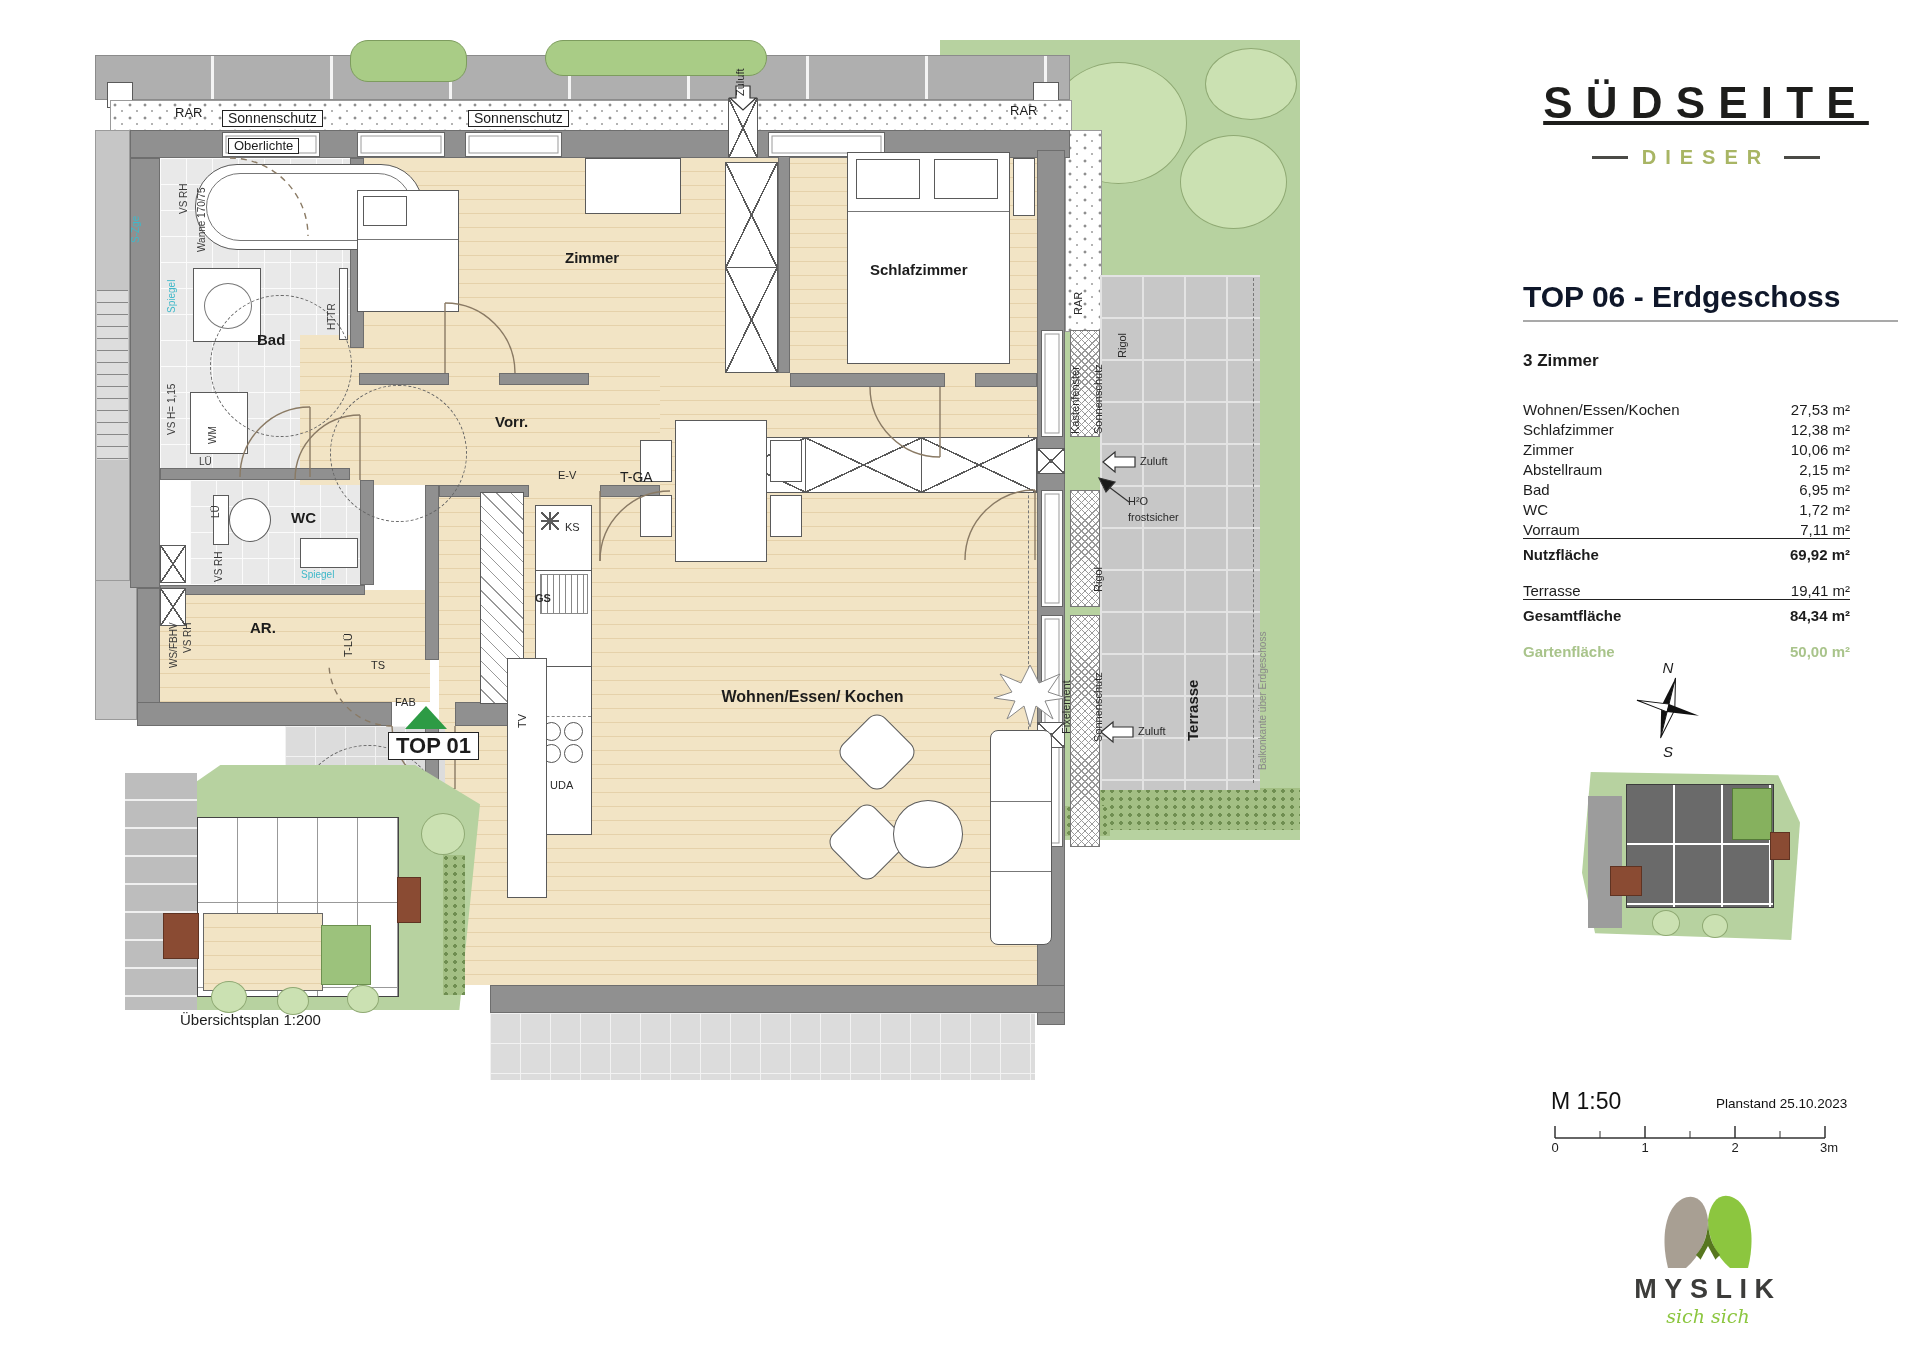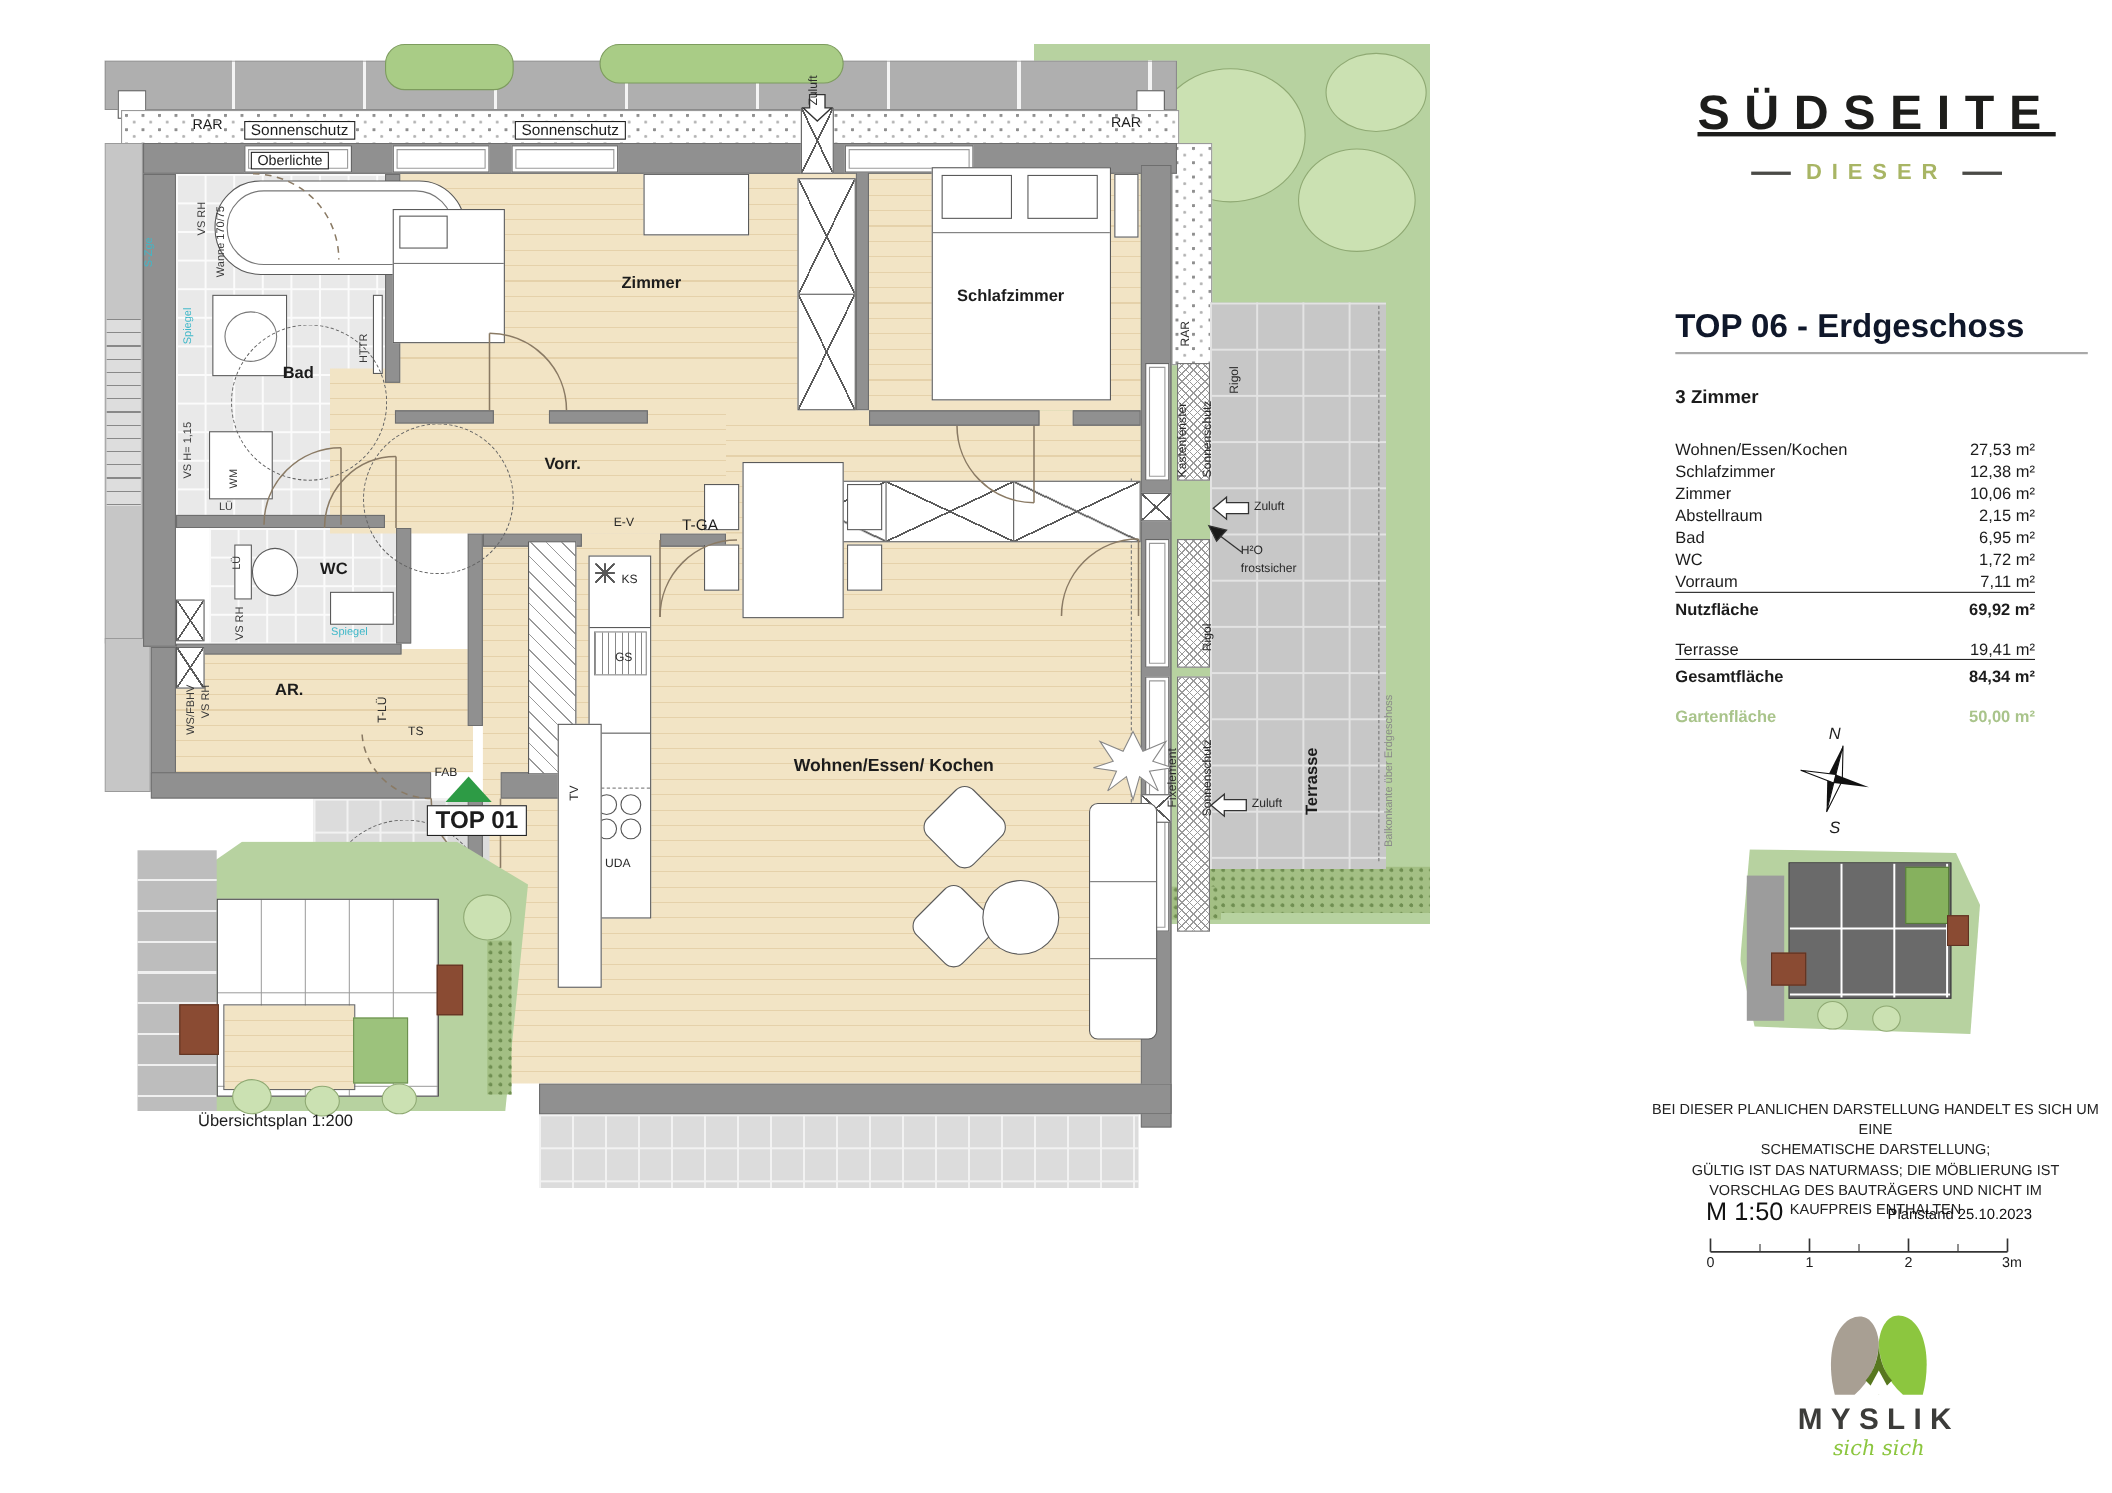--- a/index.html
+++ b/index.html
@@ -258,21 +258,21 @@
     <div class="p lbl v xs cy" style="left:72px;top:213px;height:60px;">Spiegel</div>
     <div class="p lbl v xs" style="left:232px;top:232px;height:58px;">HTTR</div>
     <div class="p lbl b f15" style="left:162px;top:292px;">Bad</div>
     <div class="p lbl v xs" style="left:72px;top:305px;height:90px;">VS H= 1,15</div>
     <div class="p lbl b f15" style="left:470px;top:210px;">Zimmer</div>
     <div class="p lbl b f15" style="left:775px;top:222px;">Schlafzimmer</div>
     <div class="p lbl b f15" style="left:400px;top:374px;">Vorr.</div>
     <div class="p lbl sm" style="left:463px;top:430px;">E-V</div>
     <div class="p lbl" style="left:525px;top:430px;font-size:14px;">T-GA</div>
     <div class="p lbl sm" style="left:470px;top:482px;">KS</div>
-    <div class="p lbl sm" style="left:464px;top:553px;">GS</div>
+    <div class="p lbl sm" style="left:440px;top:553px;font-weight:bold;">GS</div>
     <div class="p lbl sm" style="left:455px;top:740px;">UDA</div>
     <div class="p lbl v xs" style="left:113px;top:362px;height:42px;">WM</div>
     <div class="p lbl xs" style="left:104px;top:417px;">LÜ</div>
     <div class="p lbl v xs" style="left:116px;top:448px;height:30px;">LÜ</div>
     <div class="p lbl v xs" style="left:119px;top:492px;height:50px;">VS RH</div>
     <div class="p lbl b f15" style="left:196px;top:470px;">WC</div>
     <div class="p lbl xs cy" style="left:206px;top:530px;">Spiegel</div>
     <div class="p lbl b f15" style="left:155px;top:580px;">AR.</div>
     <div class="p lbl v sm" style="left:248px;top:565px;height:52px;">T-LÜ</div>
     <div class="p lbl v xs" style="left:74px;top:543px;height:85px;">WS/FBHV</div>
@@ -376,27 +376,20 @@
     <div class="p garden" style="left:0;top:0;width:218px;height:168px;clip-path:polygon(4% 0,90% 2%,100% 30%,96% 100%,6% 96%,0 60%);"></div>
     <div class="p" style="left:6px;top:24px;width:34px;height:132px;background:#9c9c9c;"></div>
     <div class="p" style="left:44px;top:12px;width:146px;height:122px;background:#6a6a6a;background-image:linear-gradient(90deg,transparent 0 46px,#fff 46px 48px),linear-gradient(180deg,transparent 0 58px,#fff 58px 60px);background-size:48px 100%,100% 60px;border:1px solid #3c3c3c;"></div>
     <div class="p" style="left:150px;top:16px;width:38px;height:50px;background:#86b15e;border:1px solid #557a38;"></div>
     <div class="p" style="left:28px;top:94px;width:30px;height:28px;background:#8a4b33;border:1px solid #5f3322;"></div>
     <div class="p" style="left:188px;top:60px;width:18px;height:26px;background:#8a4b33;border:1px solid #5f3322;"></div>
     <div class="p blob" style="left:70px;top:138px;width:26px;height:24px;"></div>
     <div class="p blob" style="left:120px;top:142px;width:24px;height:22px;"></div>
   </div>
 
-  <div class="p disc" style="left:1495px;top:1000px;width:420px;">
-    <div>BEI DIESER PLANLICHEN DARSTELLUNG HANDELT ES SICH UM EINE</div>
-    <div>SCHEMATISCHE DARSTELLUNG;</div>
-    <div>GÜLTIG IST DAS NATURMASS; DIE MÖBLIERUNG IST</div>
-    <div>VORSCHLAG DES BAUTRÄGERS UND NICHT IM</div>
-    <div>KAUFPREIS ENTHALTEN</div>
-  </div>
   <div class="p scale-big" style="left:1551px;top:1088px;">M 1:50</div>
   <div class="p plandate" style="left:1716px;top:1096px;">Planstand 25.10.2023</div>
 
   <div class="p" style="left:1551px;top:1122px;width:290px;height:40px;">
     <svg width="290" height="20" viewBox="0 0 290 20">
       <line x1="4" y1="16" x2="274" y2="16" stroke="#333" stroke-width="1.5"></line>
       <line x1="4" y1="4" x2="4" y2="16" stroke="#333" stroke-width="1.5"></line>
       <line x1="94" y1="4" x2="94" y2="16" stroke="#333" stroke-width="1.5"></line>
       <line x1="184" y1="4" x2="184" y2="16" stroke="#333" stroke-width="1.5"></line>
       <line x1="274" y1="4" x2="274" y2="16" stroke="#333" stroke-width="1.5"></line>

